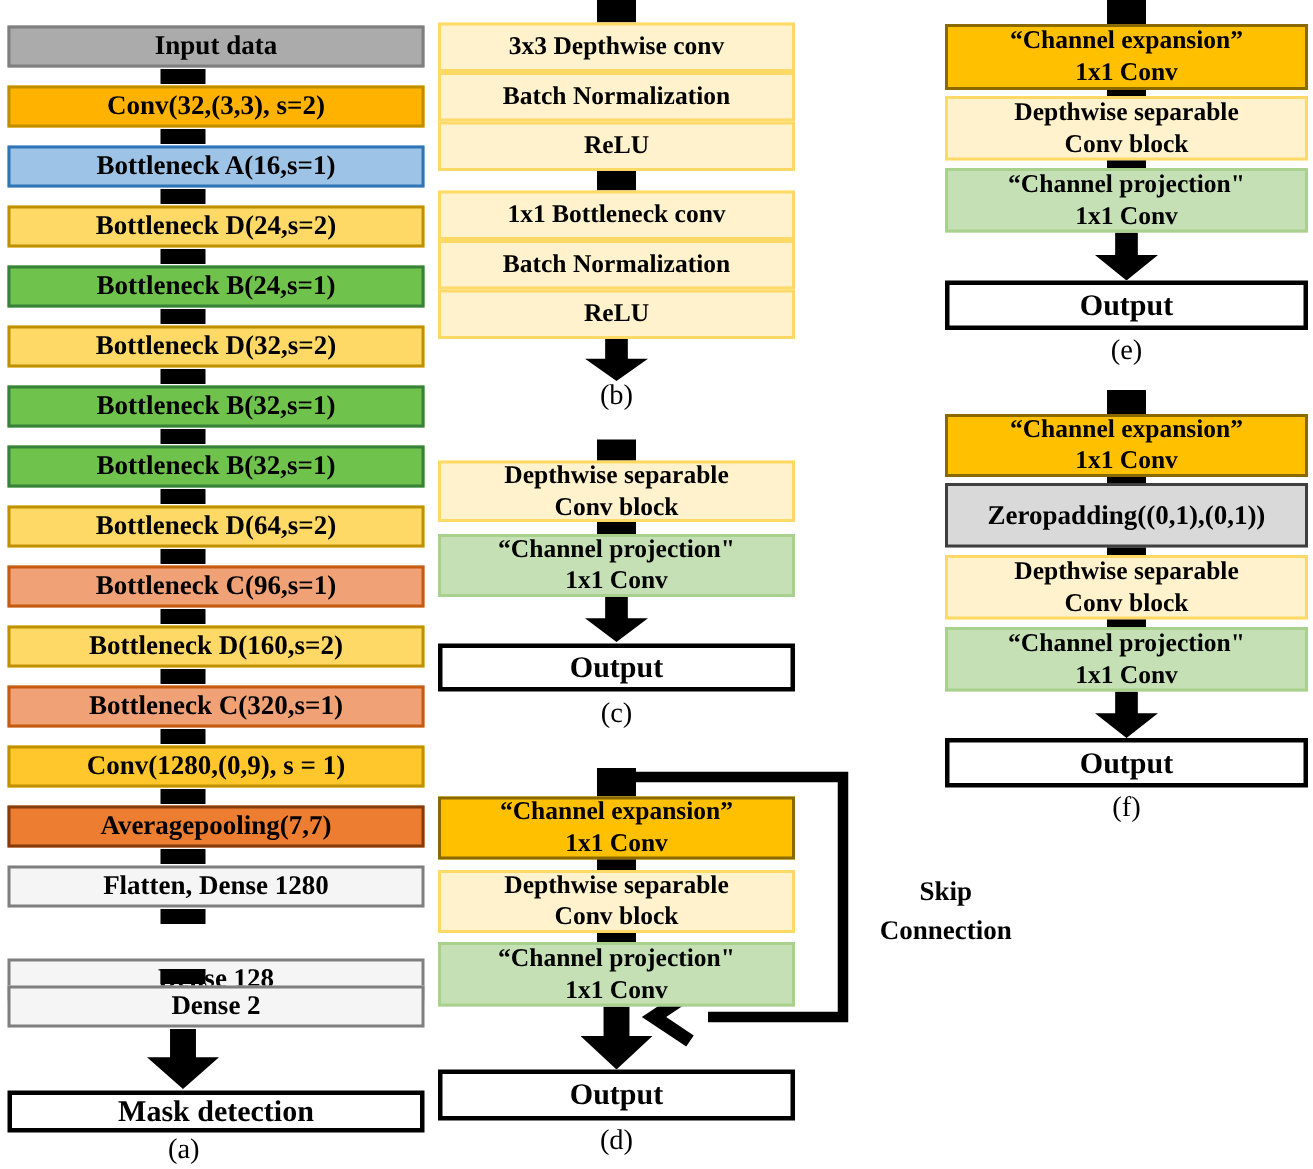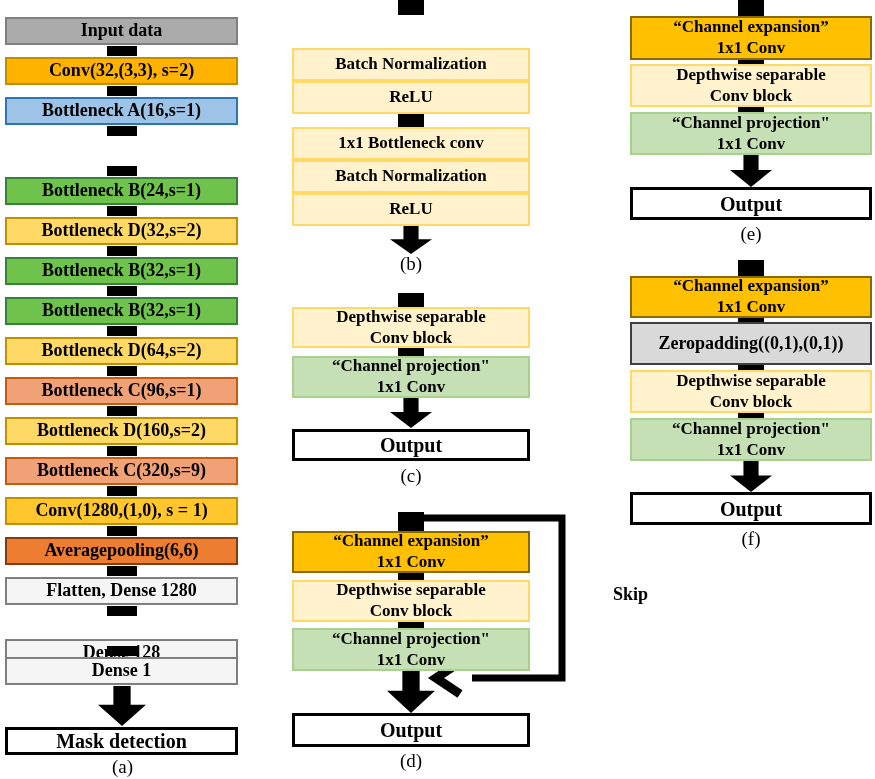--- a/index.html
+++ b/index.html
@@ -1,20 +1,20 @@
 <!DOCTYPE html>
 <html style="--gray_fill: #ABABAB; --gray_border: #7F7F7F; --amber_fill: #FFB300; --amber_border: #BF8F00; --gold_fill: #FFC72C; --gold_border: #BF9000; --blue_fill: #9DC3E6; --blue_border: #2E75B6; --yellow_fill: #FFD966; --yellow_border: #BF9000; --green_fill: #6FC24C; --green_border: #38813B; --salmon_fill: #F0A175; --salmon_border: #C55A11; --orange_fill: #ED7D31; --orange_border: #843C0C; --dense_fill: #F5F5F5; --dense_border: #7F7F7F; --pale_fill: #FFF2CC; --pale_border: #FFD966; --proj_fill: #C5E0B4; --proj_border: #A9D18E; --exp_fill: #FFC000; --exp_border: #8A6A00; --zero_fill: #D9D9D9; --zero_border: #3F3F3F; --black: #000000; --white: #FFFFFF;"><head>
 <meta charset="utf-8">
 <style>
   html,body{margin:0;padding:0;background:#fff;}
   .canvas{position:relative;width:875px;height:779px;background:#fff;overflow:hidden;
           font-family:"Liberation Serif",serif;}
   .blk{position:absolute;box-sizing:border-box;display:flex;align-items:center;justify-content:center;
        text-align:center;font-weight:bold;color:#000;border-style:solid;border-width:2px;line-height:1.1;}
-  .a{left:5px;width:233px;height:28px;font-size:18px;}
+  .a{left:5px;width:278px;height:28px;font-size:18px;}
   .m{left:292px;width:238px;font-size:17px;}
   .e{left:630px;width:242px;font-size:17px;}
   .two{flex-direction:column;justify-content:center;line-height:1.22;}
   .c-gray  {background:var(--gray_fill);  border-color:var(--gray_border);}
   .c-amber {background:var(--amber_fill); border-color:var(--amber_border);}
   .c-gold  {background:var(--gold_fill);  border-color:var(--gold_border);}
   .c-blue  {background:var(--blue_fill);  border-color:var(--blue_border);}
   .c-yellow{background:var(--yellow_fill);border-color:var(--yellow_border);}
   .c-green {background:var(--green_fill); border-color:var(--green_border);}
   .c-salmon{background:var(--salmon_fill);border-color:var(--salmon_border);}
@@ -35,33 +35,34 @@
   .skip-svg{position:absolute;left:410px;top:505px;color:var(--black);}
 </style>
 </head>
 <body>
 
 <div class="canvas">
 
   <div class="blk a c-gray" style="top:17px">Input data</div>
   <div class="blk a c-amber" style="top:57px">Conv(32,(3,3), s=2)</div>
   <div class="blk a c-blue" style="top:97px">Bottleneck A(16,s=1)</div>
+  <div class="blk a c-yellow" style="top:137px">Bottleneck D(24,s=2)</div>
   <div class="blk a c-green" style="top:177px">Bottleneck B(24,s=1)</div>
   <div class="blk a c-yellow" style="top:217px">Bottleneck D(32,s=2)</div>
   <div class="blk a c-green" style="top:257px">Bottleneck B(32,s=1)</div>
   <div class="blk a c-green" style="top:297px">Bottleneck B(32,s=1)</div>
   <div class="blk a c-yellow" style="top:337px">Bottleneck D(64,s=2)</div>
   <div class="blk a c-salmon" style="top:377px">Bottleneck C(96,s=1)</div>
   <div class="blk a c-yellow" style="top:417px">Bottleneck D(160,s=2)</div>
-  <div class="blk a c-salmon" style="top:457px">Bottleneck C(320,s=9)</div>
-  <div class="blk a c-gold" style="top:497px">Conv(1280,(1,0), s = 1)</div>
-  <div class="blk a c-orange" style="top:537px">Averagepooling(6,6)</div>
+  <div class="blk a c-salmon" style="top:457px">Bottleneck C(320,s=1)</div>
+  <div class="blk a c-gold" style="top:497px">Conv(1280,(0,9), s = 1)</div>
+  <div class="blk a c-orange" style="top:537px">Averagepooling(7,7)</div>
   <div class="blk a c-dense" style="top:577px">Flatten, Dense 1280</div>
   <div class="blk a c-dense" style="top:639px">Dense 128</div>
-  <div class="blk a c-dense" style="top:657px">Dense 1</div>
+  <div class="blk a c-dense" style="top:657px">Dense 2</div>
 
   <div class="conn" style="left:107px;top:46px;width:30px;height:10px"></div>
   <div class="conn" style="left:107px;top:86px;width:30px;height:10px"></div>
   <div class="conn" style="left:107px;top:126px;width:30px;height:10px"></div>
   <div class="conn" style="left:107px;top:166px;width:30px;height:10px"></div>
   <div class="conn" style="left:107px;top:206px;width:30px;height:10px"></div>
   <div class="conn" style="left:107px;top:246px;width:30px;height:10px"></div>
   <div class="conn" style="left:107px;top:286px;width:30px;height:10px"></div>
   <div class="conn" style="left:107px;top:326px;width:30px;height:10px"></div>
   <div class="conn" style="left:107px;top:366px;width:30px;height:10px"></div>
@@ -71,20 +72,21 @@
   <div class="conn" style="left:107px;top:526px;width:30px;height:10px"></div>
   <div class="conn" style="left:107px;top:566px;width:30px;height:10px"></div>
   <div class="conn" style="left:107px;top:606px;width:30px;height:10px"></div>
   <div class="conn" style="left:107px;top:646px;width:30px;height:10px"></div>
 
   <div class="down-arrow" style="left:98px;top:686px;width:48px;height:40px"></div>
   <div class="blk a c-white" style="top:727px">Mask detection</div>
   <div class="cap" style="left:5px;top:756px;width:235px">(a)</div>
 
   <div class="conn" style="left:398px;top:0;width:26px;height:15px"></div>
+  <div class="blk m c-pale" style="top:15px;height:33px">3x3 Depthwise conv</div>
   <div class="blk m c-pale" style="top:48px;height:33px">Batch Normalization</div>
   <div class="blk m c-pale" style="top:81px;height:33px">ReLU</div>
   <div class="conn" style="left:398px;top:114px;width:26px;height:13px"></div>
   <div class="blk m c-pale" style="top:127px;height:33px">1x1 Bottleneck conv</div>
   <div class="blk m c-pale" style="top:160px;height:33px">Batch Normalization</div>
   <div class="blk m c-pale" style="top:193px;height:33px">ReLU</div>
   <div class="down-arrow" style="left:390px;top:226px;width:42px;height:28px"></div>
   <div class="cap" style="left:292px;top:253px;width:238px">(b)</div>
 
   <div class="conn" style="left:398px;top:293px;width:26px;height:15px"></div>
@@ -118,20 +120,21 @@
   <div class="conn" style="left:398px;top:622px;width:26px;height:6px"></div>
   <div class="blk m two c-proj" style="top:628px;height:43px">
     <span>“Channel projection"</span>
     <span>1x1 Conv</span>
   </div>
   <div class="down-arrow" style="left:387px;top:671px;width:48px;height:42px"></div>
   <div class="blk m c-out" style="top:713px;height:34px">Output</div>
   <div class="cap" style="left:292px;top:750px;width:238px">(d)</div>
   <div class="skip-label">
     <div>Skip</div>
+    <div>Connection</div>
   </div>
 
   <div class="conn" style="left:738px;top:0;width:26px;height:16px"></div>
   <div class="blk e two c-exp" style="top:16px;height:44px">
     <span>“Channel expansion”</span>
     <span>1x1 Conv</span>
   </div>
   <div class="conn" style="left:738px;top:60px;width:26px;height:6px"></div>
   <div class="blk e two c-pale" style="top:64px;height:43px">
     <span>Depthwise separable</span>

